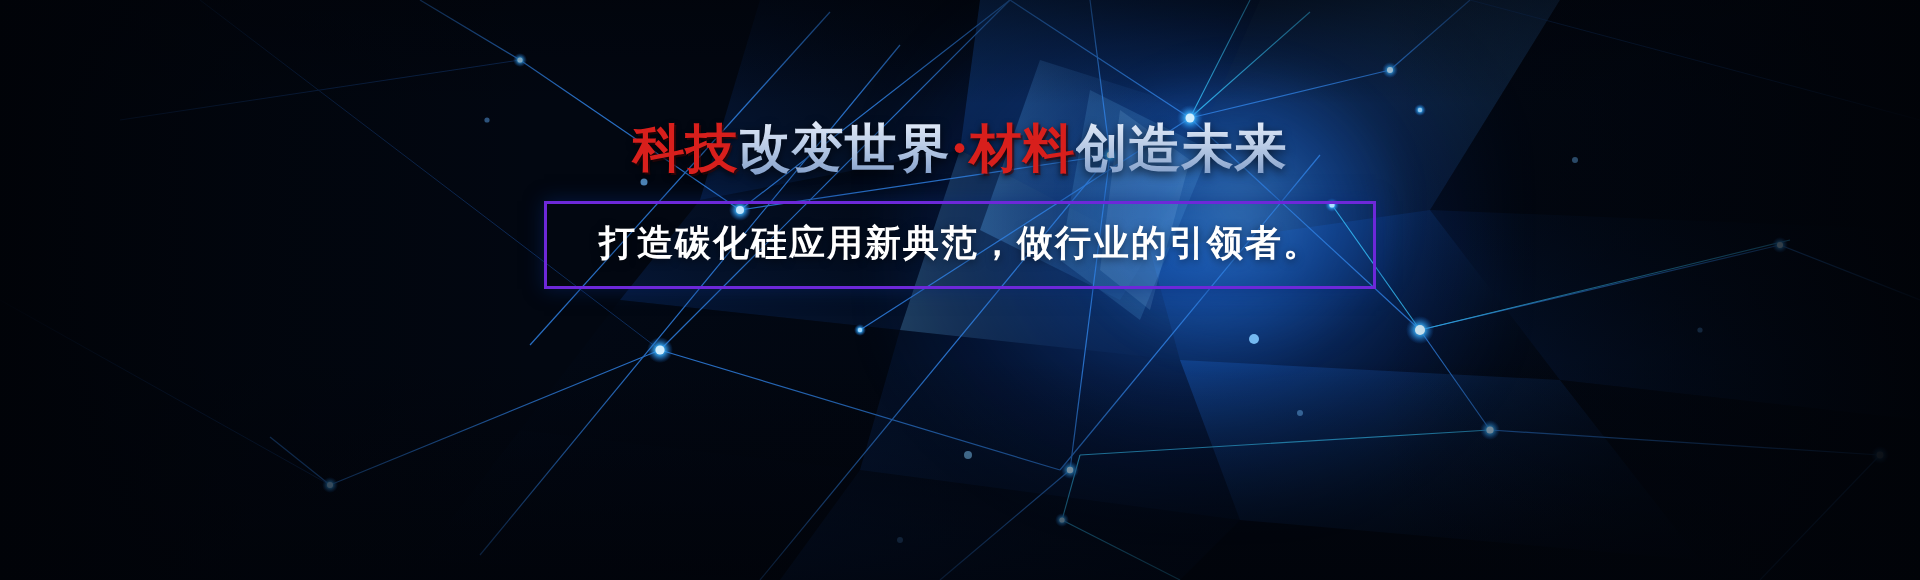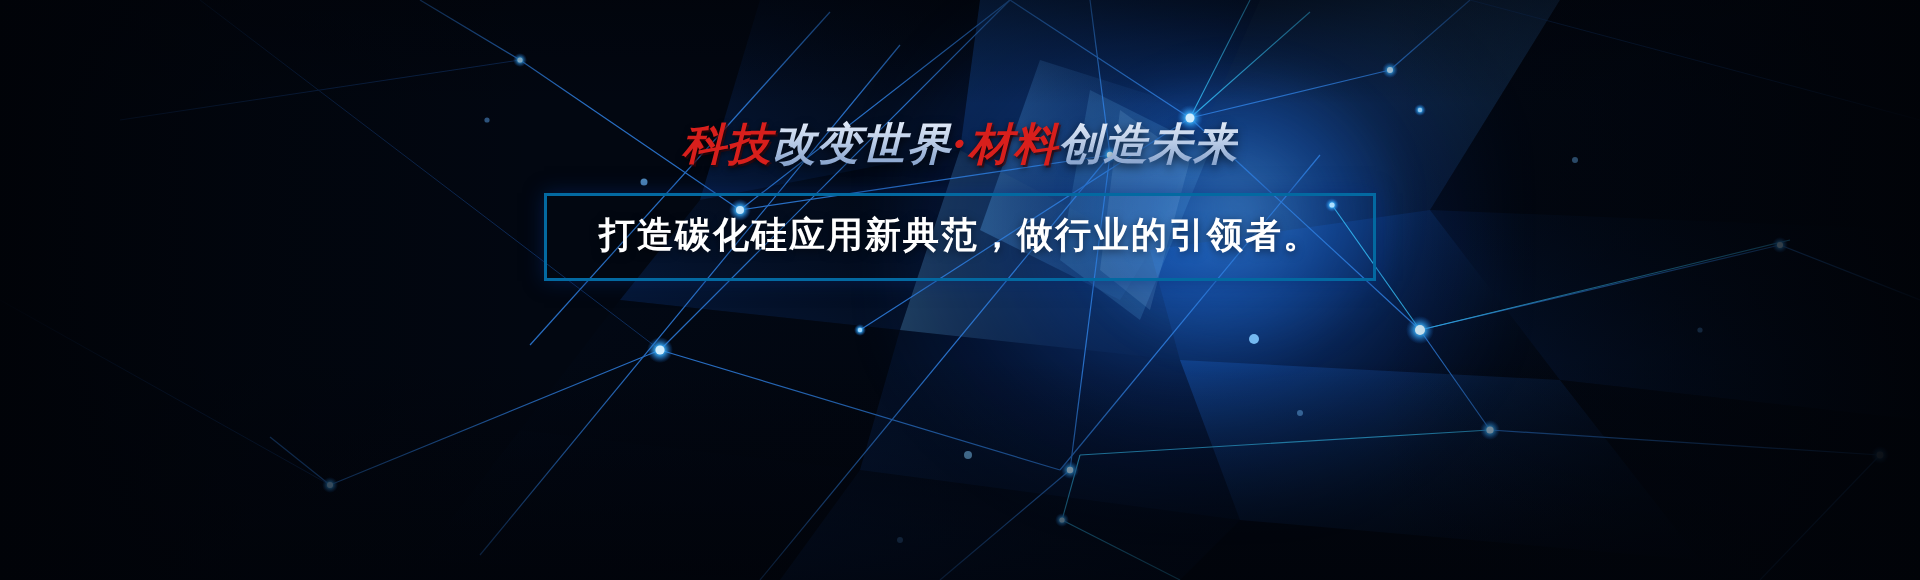--- a/index.html
+++ b/index.html
@@ -48,26 +48,25 @@
   .content{
     position:absolute; inset:0;
     display:flex; flex-direction:column; align-items:center;
     padding-top:122px;
     box-sizing:border-box;
   }
 
   .headline{
     font-family:"DejaVu Serif","Liberation Serif",serif;
     font-weight:bold;
-    font-size:44px;
+    font-size:52px;
     line-height:1;
     letter-spacing:1px;
     white-space:nowrap;
     margin:0;
-    font-style:italic;
   }
   .headline .red{
     color:#d81f1c;
     text-shadow:0 3px 6px rgba(0,0,0,.75), 2px 2px 0 rgba(90,6,6,.6);
   }
   .headline .steel{
     color:#c3d2ea;
     background:linear-gradient(180deg,#e9f0fb 0%,#b9cbe6 48%,#7f9cc8 100%);
     -webkit-background-clip:text;
     background-clip:text;
@@ -84,21 +83,21 @@
     font-size:27px;
     font-weight:400;
     letter-spacing:.4px;
     color:#edf3fb;
     white-space:nowrap;
     text-shadow:0 2px 7px rgba(0,0,0,.6);
   }
 
   .tagbox{
     margin-top:27px;
-    border:3px solid #0369a1;
+    border:3px solid #6d28d9;
     padding:15px 52px 18px;
     box-shadow:0 0 18px rgba(8,40,110,.55);
   }
   .tagline{
     font-size:36px;
     font-weight:bold;
     letter-spacing:2px;
     color:#ffffff;
     white-space:nowrap;
     text-shadow:0 2px 8px rgba(0,0,0,.55);

